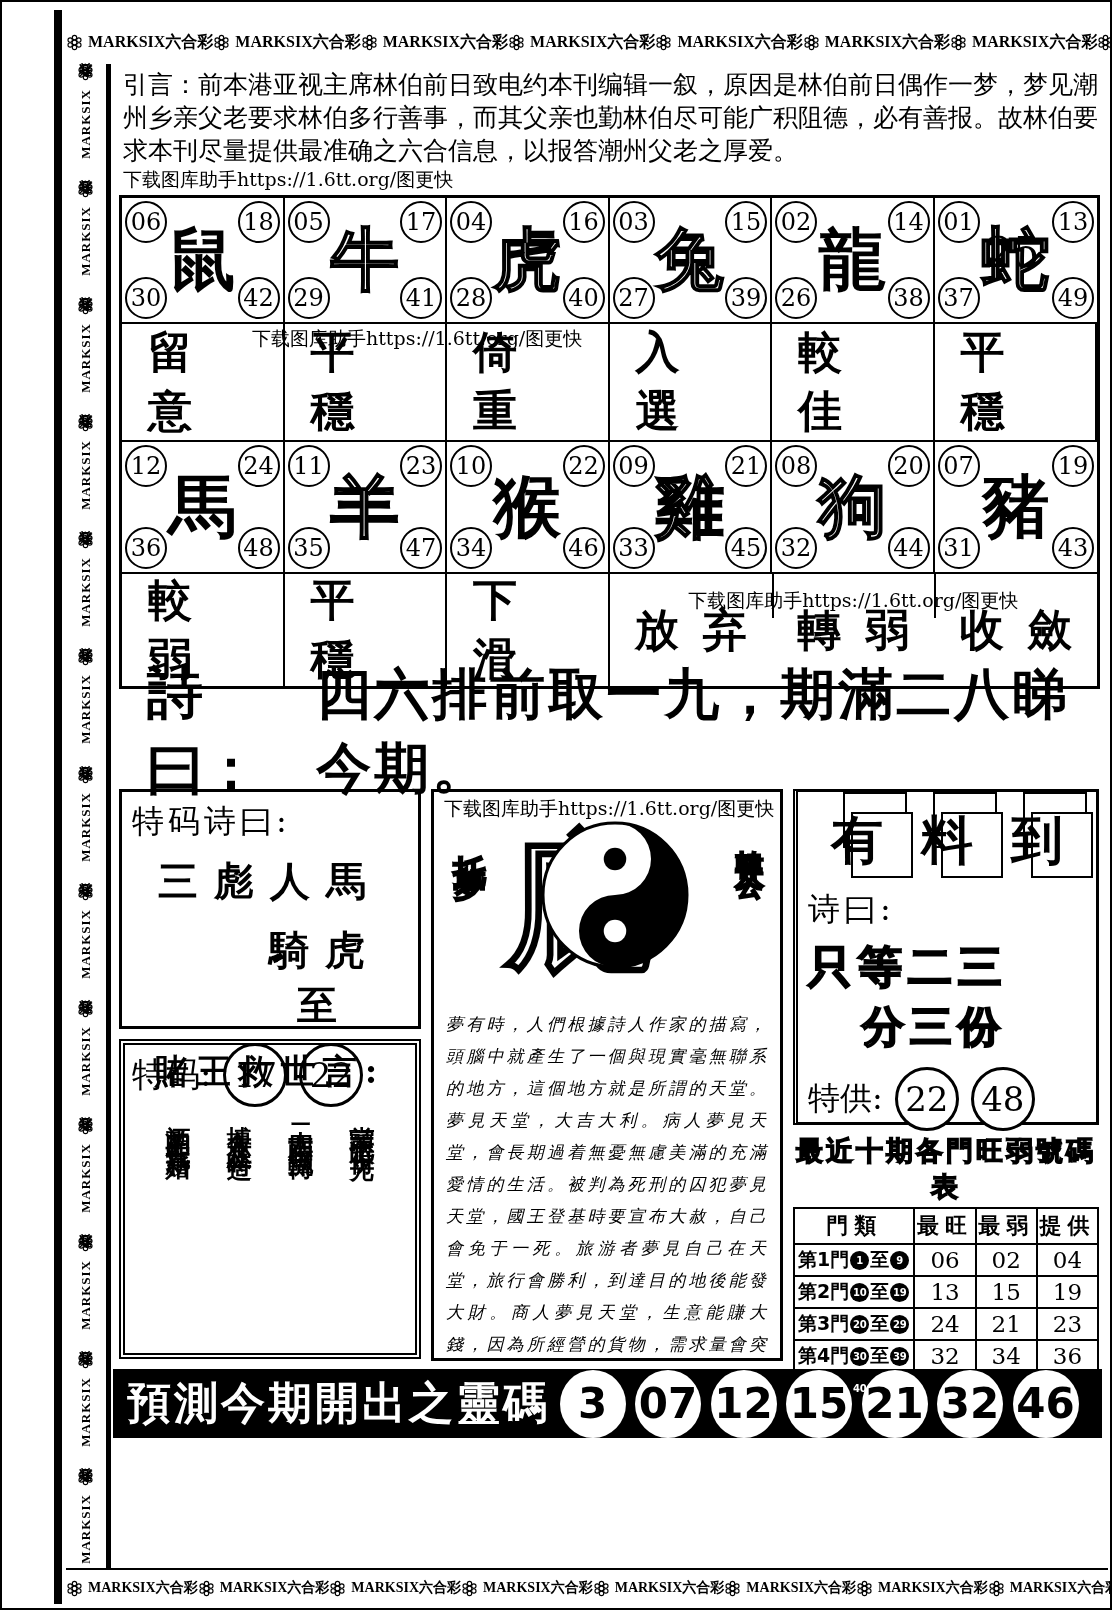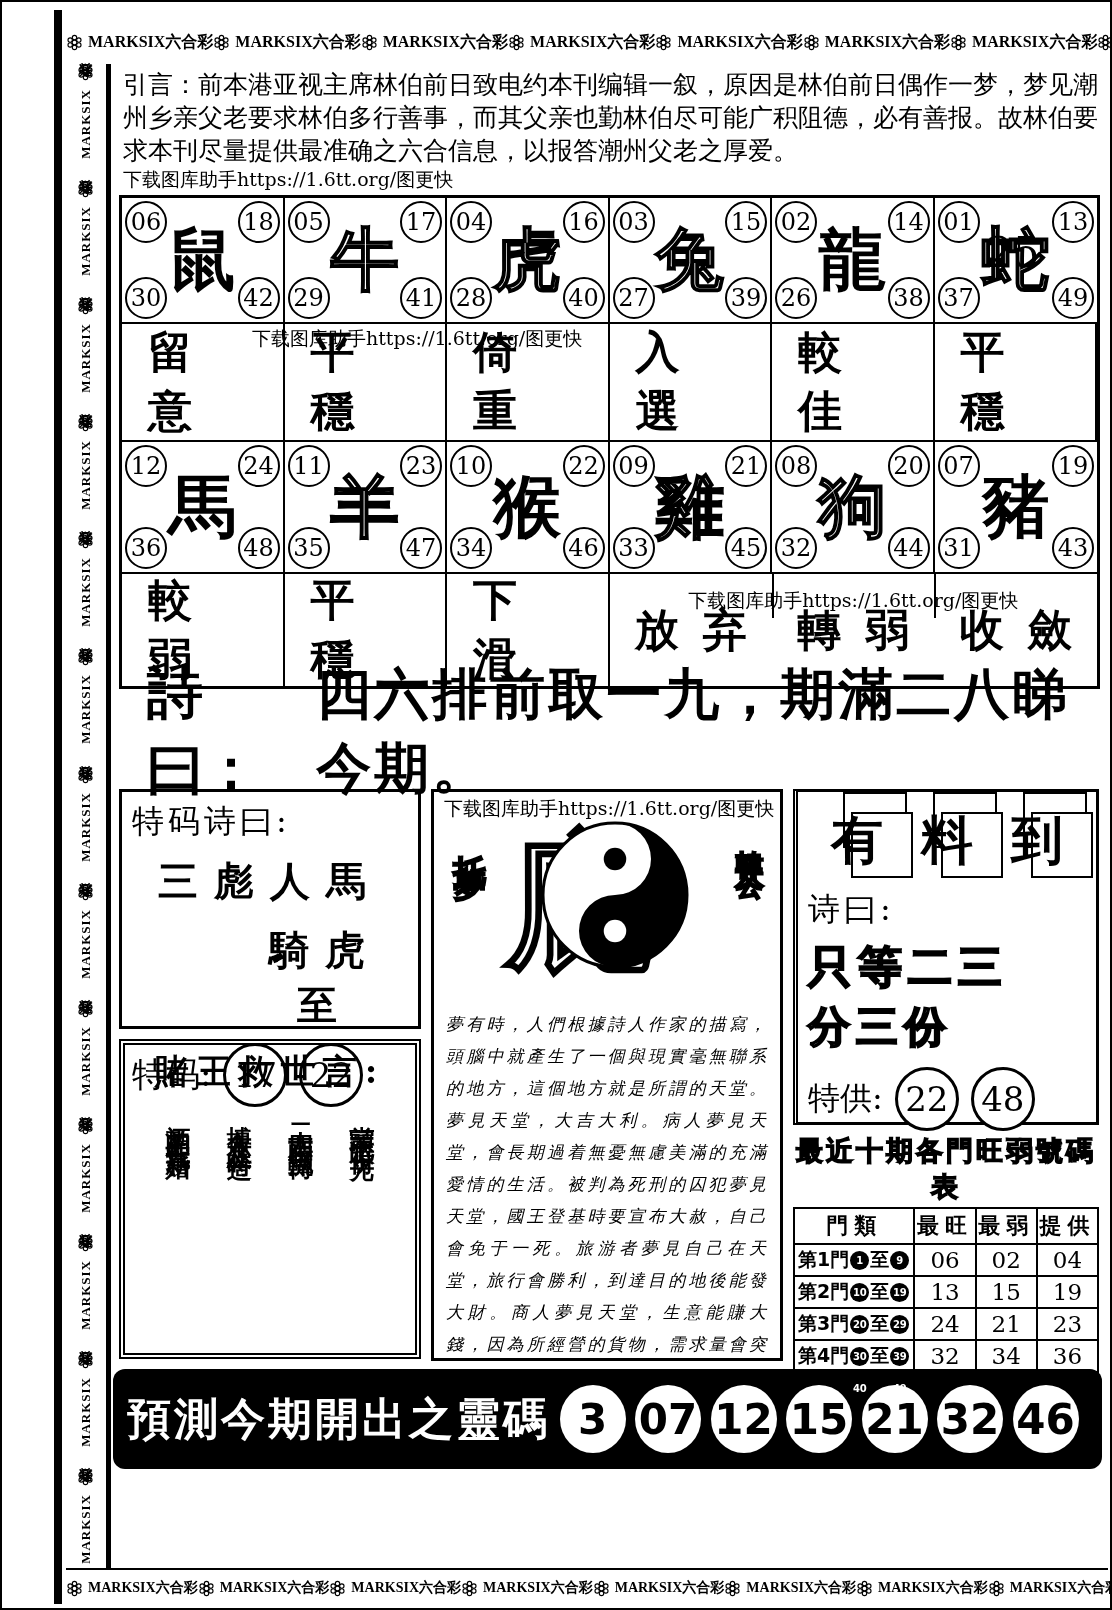--- a/index.html
+++ b/index.html
@@ -99,36 +99,36 @@
                padding:6px 10px;box-sizing:border-box;}
   .y-title{display:flex;justify-content:center;gap:30px;margin-top:6px;}
   .char3d{position:relative;font-size:52px;font-weight:900;font-family:"DejaVu Sans",sans-serif;
           padding:2px 4px;z-index:0;}
   .char3d::before{content:"";position:absolute;left:16px;top:-12px;right:-20px;bottom:30px;
           border:2px solid #000;z-index:-1;background:#fff;}
   .char3d::after{content:"";position:absolute;left:24px;top:8px;right:-26px;bottom:0px;
           border:2px solid #000;z-index:-1;background:#fff;}
   .y-poem-label{font-size:32px;margin-top:10px;letter-spacing:4px;}
   .y-line1{font-size:44px;letter-spacing:6px;margin-top:6px;}
-  .y-line2{text-align:left;font-size:42px;letter-spacing:6px;padding-right:26px;margin-top:2px;}
+  .y-line2{text-align:center;font-size:42px;letter-spacing:6px;padding-right:26px;margin-top:2px;}
   .y-supply{display:flex;align-items:center;gap:12px;margin-top:12px;font-size:32px;}
   .gate-area{margin-top:8px;}
   .gt-title{text-align:center;font-size:27px;font-weight:900;letter-spacing:3px;
             color:#737373;-webkit-text-stroke:1.4px #000;font-family:"DejaVu Sans",sans-serif;}
   table.gt{border-collapse:collapse;width:100%;margin-top:2px;}
   .gt th,.gt td{border:2px solid #000;text-align:center;padding:2px 0;}
   .gt th{font-size:22px;letter-spacing:6px;font-weight:700;}
   .gt td{font-size:23px;font-family:"DejaVu Serif",serif;}
   .gt td.gate-cell{font-size:19px;font-weight:700;font-family:"DejaVu Sans",sans-serif;
                    white-space:nowrap;}
   .bcirc{display:inline-flex;width:19px;height:19px;border-radius:50%;background:#000;color:#fff;
          font-size:10px;align-items:center;justify-content:center;vertical-align:middle;margin:0 1px;}
   
-  .prediction-bar{margin:8px 6px 0 2px;height:100px;background:#000;display:flex;
-                  align-items:center;padding:0 14px;border-radius:12px;}
+  .prediction-bar{margin:8px 6px 0 2px;height:69px;background:#000;display:flex;
+                  align-items:center;padding:0 14px;}
   .p-label{color:#fff;font-size:44px;font-weight:900;letter-spacing:3px;
            font-family:"DejaVu Sans",sans-serif;white-space:nowrap;}
   .p-circles{flex:1;display:flex;justify-content:space-evenly;align-items:center;}
   .p-circle{width:66px;height:68px;background:#fff;border-radius:50%;color:#000;
             display:flex;align-items:center;justify-content:center;
             font-size:42px;font-weight:900;font-family:"DejaVu Sans",sans-serif;}
 </style>
 </head>
 <body>
 

